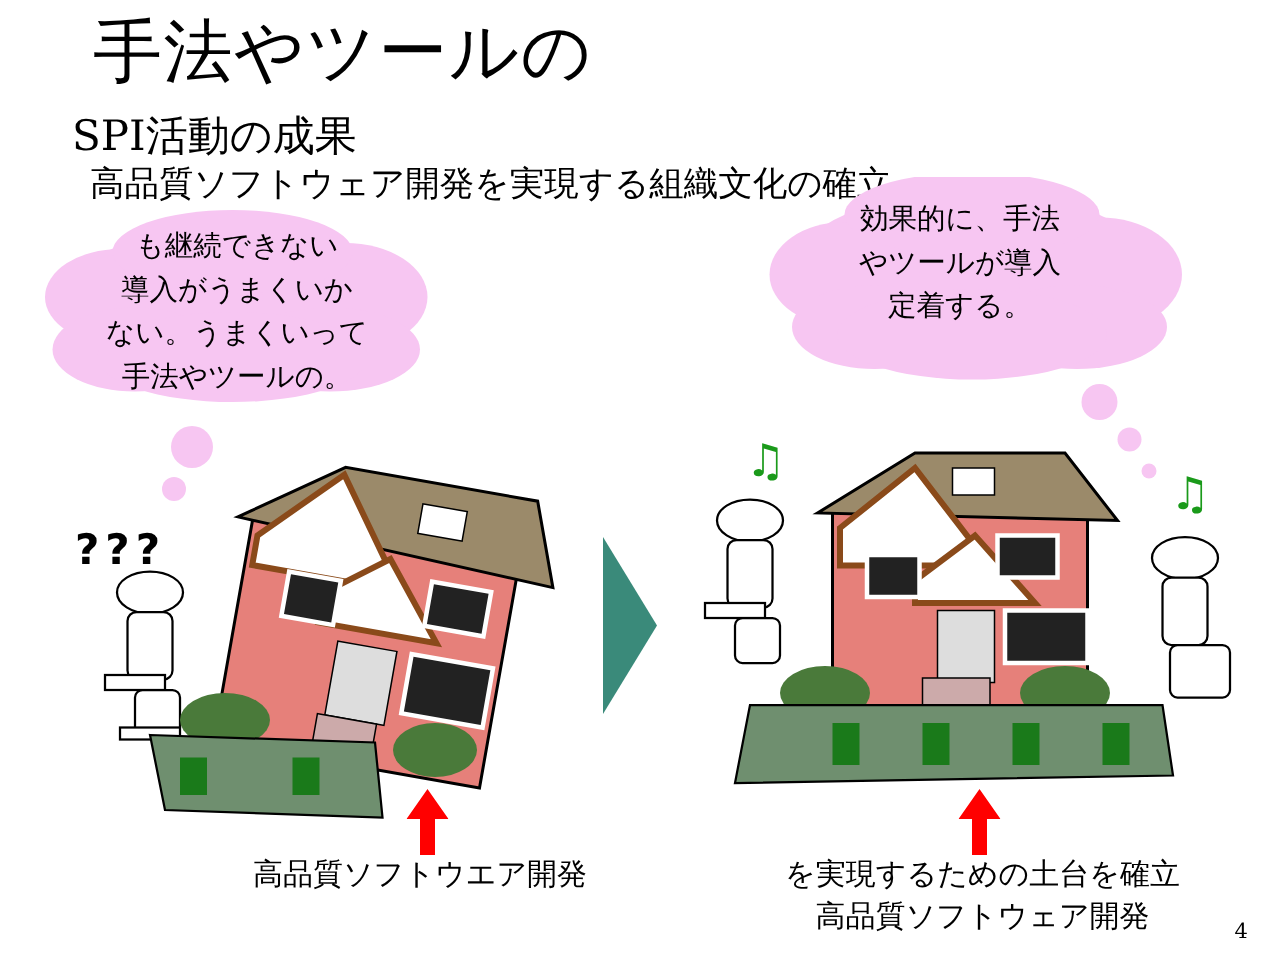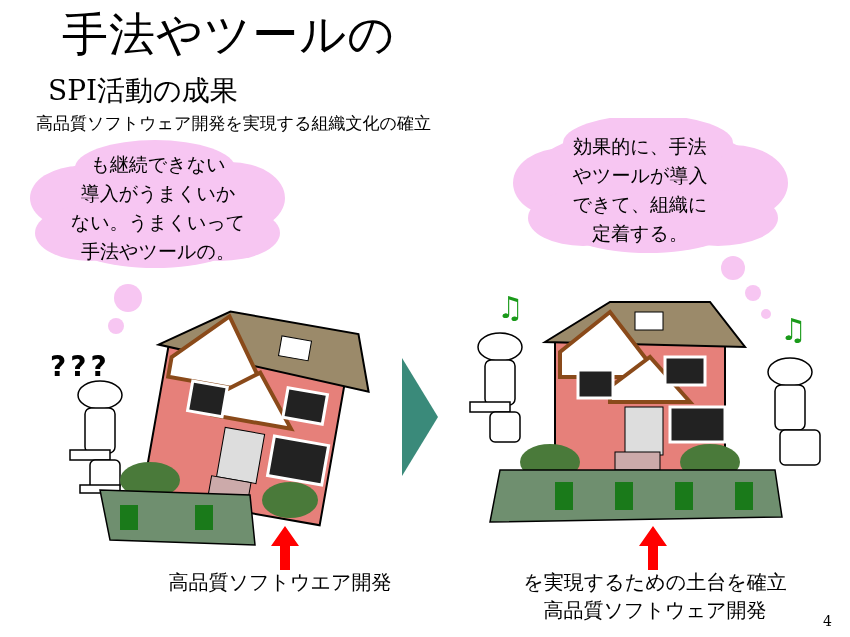--- a/index.html
+++ b/index.html
@@ -4,21 +4,21 @@
 <style>
   html, body { margin: 0; padding: 0; }
   body {
     width: 850px; height: 637px; position: relative; overflow: hidden;
     background: #ffffff; font-family: "DejaVu Sans", sans-serif; color: #000;
   }
   .abs { position: absolute; }
   .title { left: 62px; top: 4px; font-size: 46px; letter-spacing: 1px; line-height: 60px; }
   .subtitle { left: 48px; top: 74px; font-size: 28px; line-height: 34px; font-family: "DejaVu Serif", serif; }
   .subtitle .jp { font-family: Liberation Serif, serif; margin-top: 48px; }
-  .subsub { left: 36px; top: 112px; font-size: 17px; line-height: 22px; }
+  .subsub { left: 60px; top: 112px; font-size: 23px; line-height: 22px; }
   .cloud-text { font-size: 19px; line-height: 29px; text-align: center; }
   .caption { font-size: 20px; line-height: 28px; text-align: center; }
   .pagenum { right: 18px; bottom: 8px; font-size: 14px; font-family: "DejaVu Serif", serif; }
   .q { font-size: 28px; font-weight: bold; letter-spacing: 4px; }
   .note { font-size: 30px; color: #1a9a1a; font-weight: bold; }
 </style>
 </head>
 <body>
 
 <div class="abs title">手法やツールの</div>
@@ -57,21 +57,20 @@
     <ellipse cx="210" cy="100" rx="60" ry="28"></ellipse>
     <ellipse cx="140" cy="105" rx="90" ry="30"></ellipse>
     <circle cx="225" cy="150" r="12"></circle>
     <circle cx="245" cy="175" r="8"></circle>
     <circle cx="258" cy="196" r="5"></circle>
   </g>
 </svg>
 <div class="abs cloud-text" style="left:530px;top:132px;width:220px">
   <div>効果的に、手法</div>
   <div>やツールが導入</div>
-  <div>できて、組織に</div>
   <div>定着する。</div>
 </div>
 
 <div class="abs q" style="left:50px;top:350px">???</div>
 <svg class="abs" style="left:60px;top:300px" width="310" height="250">
 
   <g stroke="#000" stroke-width="1.5" fill="#fff">
     <ellipse cx="40" cy="95" rx="22" ry="14"></ellipse>
     <rect x="25" y="108" width="30" height="45" rx="6"></rect>
     <rect x="10" y="150" width="40" height="10"></rect>

